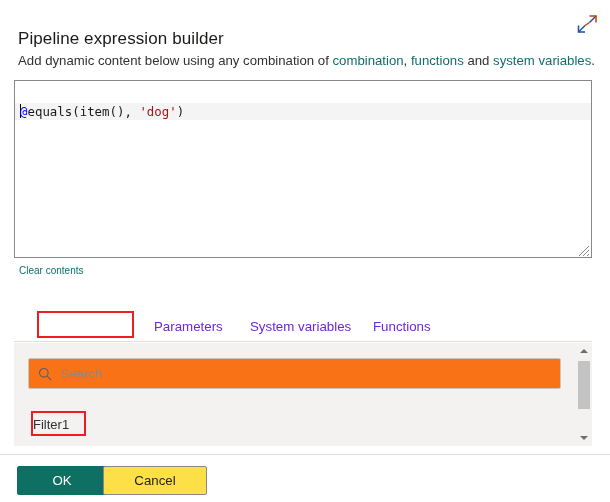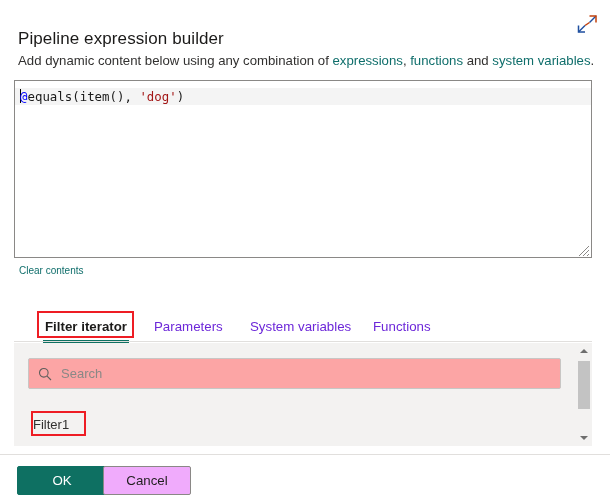--- a/index.html
+++ b/index.html
@@ -68,21 +68,21 @@
     top: 80px;
     width: 578px;
     height: 178px;
     border: 1px solid #8a8886;
     background: #ffffff;
     overflow: hidden;
   }
   .editor-line {
     position: absolute;
     left: 0px;
-    top: 7px;
+    top: 22px;
     width: 100%;
     height: 17px;
     background: #f4f4f4;
     display: flex;
     align-items: center;
   }
   .editor-code {
     position: relative;
     padding-left: 5px;
     font-family: "DejaVu Sans Mono", "Liberation Mono", monospace;
@@ -177,21 +177,21 @@
     height: 103px;
     background: #f3f2f1;
     overflow: hidden;
   }
   .search-box {
     position: absolute;
     left: 14px;
     top: 15px;
     width: 533px;
     height: 31px;
-    background: #fca5a5;
+    background: #f97316;
     border: 1px solid #c8c6c4;
     border-radius: 2px;
     display: flex;
     align-items: center;
     padding: 0 9px;
   }
   .search-box input {
     border: none;
     outline: none;
     flex: 1;
@@ -281,22 +281,22 @@
   .btn-ok {
     left: 17px;
     width: 90px;
     background: #0e7062;
     color: #ffffff;
     border: 1px solid #0e7062;
   }
   .btn-cancel {
     left: 101px;
     left: 103px;
-    width: 88px;
-    background: #f0abfc;
+    width: 104px;
+    background: #fde047;
     color: #201f1e;
     border: 1px solid #8a8886;
   }
 
   
   .anno {
     position: absolute;
     border: 2.5px solid #ee1d24;
     pointer-events: none;
     z-index: 50;
@@ -323,37 +323,36 @@
     <svg width="22" height="22" viewBox="0 0 22 22">
       <path d="M20 3 L13.5 9.5" stroke="#1f4fa0" stroke-width="1.5" fill="none"></path>
       <path d="M13.5 3 L20 3 L20 9.5" stroke="#c2410c" stroke-width="1.5" fill="none"></path>
       <path d="M2.5 19 L9 12.5" stroke="#1f4fa0" stroke-width="1.5" fill="none"></path>
       <path d="M9 19 L2.5 19 L2.5 12.5" stroke="#1f4fa0" stroke-width="1.5" fill="none"></path>
       <path d="M13.5 9.5 L9 12.5" stroke="#c2410c" stroke-width="1.5" fill="none"></path>
     </svg>
   </button>
 </div>
 
-<div class="subtitle"><span>Add dynamic content below using any combination of </span><a class="link" href="#">expressions</a><span>, </span><a class="link" href="#">functions</a><span> and </span><a class="link" href="#">system variables</a><span>.</span></div>
+<div class="subtitle"><span>Add dynamic content below using any combination of </span><a class="link" href="#">combination</a><span>, </span><a class="link" href="#">functions</a><span> and </span><a class="link" href="#">system variables</a><span>.</span></div>
 
 <div class="editor-wrap">
   <div class="editor-line">
     <div class="editor-code"><span class="caret"></span><span class="tok-at">@</span><span class="tok-plain">equals(item(), </span><span class="tok-string">'dog'</span><span class="tok-plain">)</span></div>
   </div>
   <div class="resize-grip">
     <svg width="13" height="13" viewBox="0 0 13 13">
       <path d="M12 2 L2 12 M12 6 L6 12 M12 10 L10 12" stroke="#8a8886" stroke-width="1" fill="none"></path>
     </svg>
   </div>
 </div>
 
 <a class="clear-contents" href="#">Clear contents</a>
 
 <div class="tabs">
-  <div class="tab tab-0 active">Filter iterator</div>
   <div class="tab tab-1">Parameters</div>
   <div class="tab tab-2">System variables</div>
   <div class="tab tab-3">Functions</div>
   <div class="tab-strip-line"></div>
 </div>
 
 <div class="pane">
   <div class="search-box">
     <svg width="14" height="14" viewBox="0 0 14 14">
       <circle cx="5.8" cy="5.8" r="4.3" stroke="#605e5c" stroke-width="1.1" fill="none"></circle>

